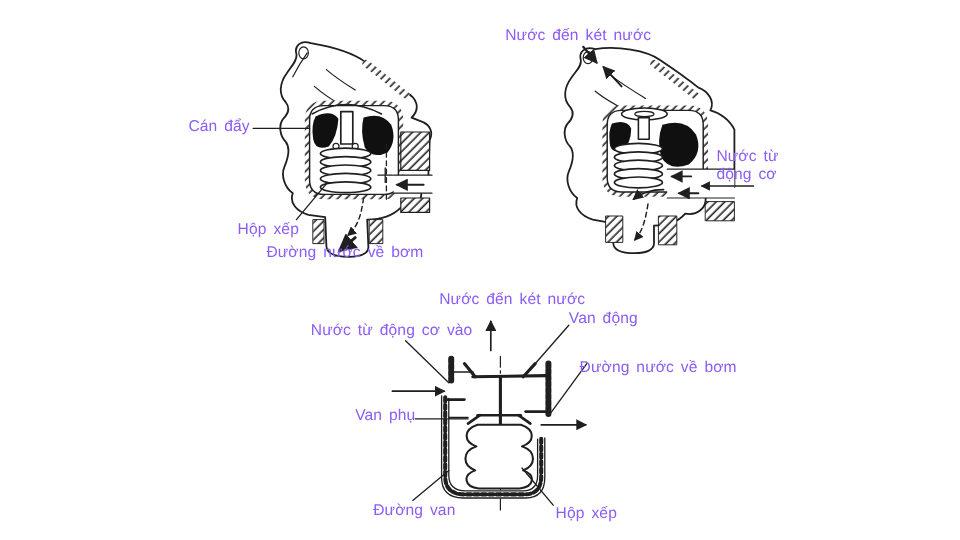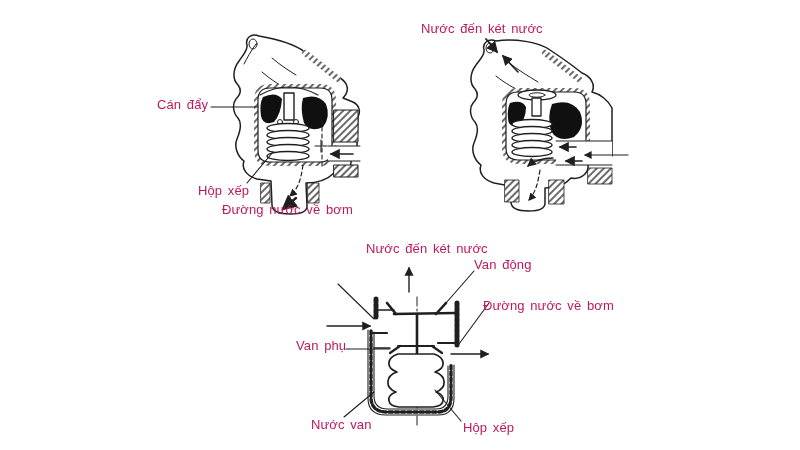--- a/index.html
+++ b/index.html
@@ -2,21 +2,21 @@
 <html><head>
 <meta charset="utf-8">
 <style>
   html,body{margin:0;padding:0;background:#fff;}
   #stage{
     position:relative;width:800px;height:450px;background:#ffffff;
     font-family:"Liberation Sans","DejaVu Sans",sans-serif;overflow:hidden;
   }
   #art{position:absolute;left:0;top:0;}
   .lbl{
-    position:absolute;color:#be185d;font-size:13px;line-height:15px;
+    position:absolute;color:#8b5cf6;font-size:13px;line-height:15px;
     white-space:nowrap;word-spacing:2px;letter-spacing:.1px;
   }
   .lbl.wrap{white-space:normal;}
 </style>
 </head>
 <body>
 
 <div id="stage">
 
   <svg id="art" width="800" height="450" viewBox="0 0 800 450">
@@ -175,21 +175,23 @@
         <line x1="461" y1="421" x2="435" y2="390"></line>
       </g>
     </g>
   </svg>
 
   <div class="lbl" style="left:157px;top:97px">Cán đẩy</div>
   <div class="lbl" style="left:198px;top:183px">Hộp xếp</div>
   <div class="lbl" style="left:222px;top:202px">Đường nước về bơm</div>
 
   <div class="lbl" style="left:421px;top:21px">Nước đến két nước</div>
+  <div class="lbl wrap" style="left:597px;top:122px;width:62px">Nước từ động cơ</div>
 
   <div class="lbl" style="left:366px;top:241px">Nước đến két nước</div>
   <div class="lbl" style="left:474px;top:257px">Van động</div>
+  <div class="lbl" style="left:259px;top:267px">Nước từ động cơ vào</div>
   <div class="lbl" style="left:483px;top:298px">Đường nước về bơm</div>
   <div class="lbl" style="left:296px;top:338px">Van phụ</div>
-  <div class="lbl" style="left:311px;top:417px">Nước van</div>
+  <div class="lbl" style="left:311px;top:417px">Đường van</div>
   <div class="lbl" style="left:463px;top:420px">Hộp xếp</div>
 
 </div>
 
 </body></html>

